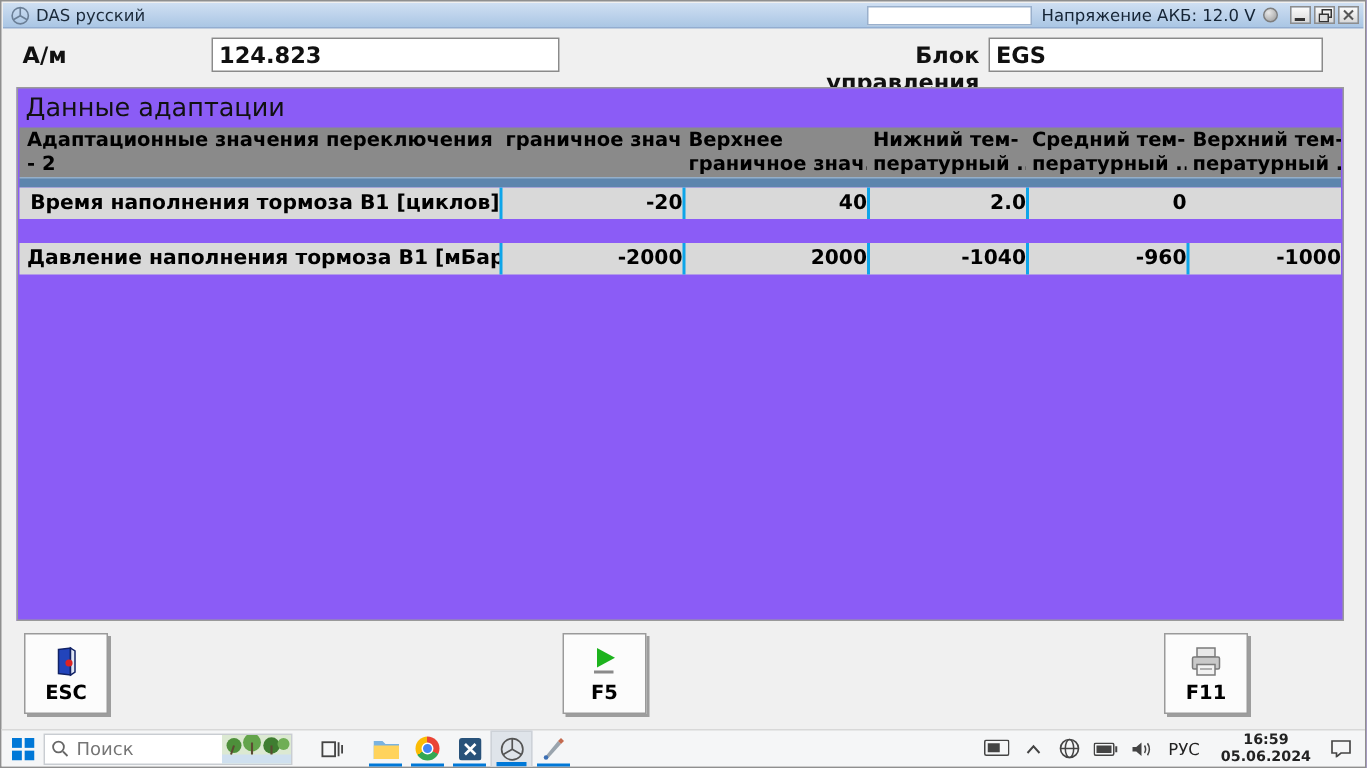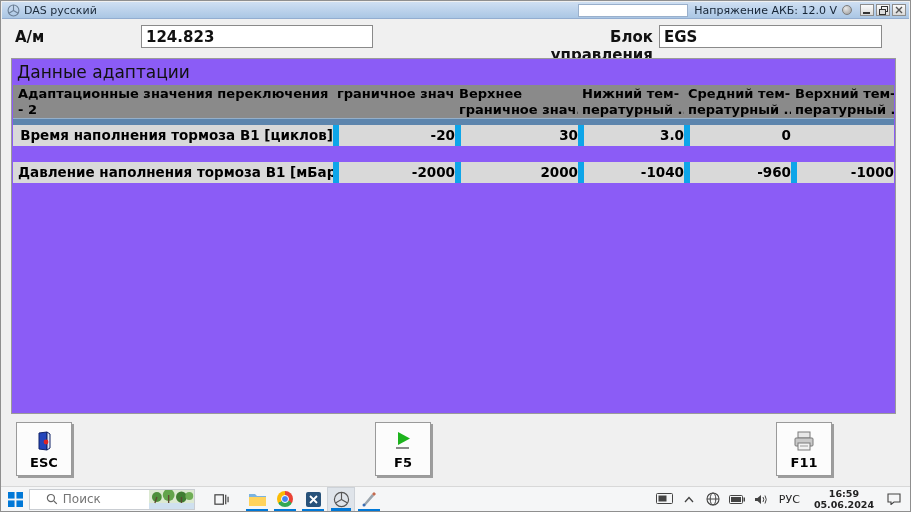--- a/index.html
+++ b/index.html
@@ -62,21 +62,21 @@
   .th span { display: block; }
   .c1 { width: 320px; padding-left: 5px; }
   .c2 { width: 122px; padding-left: 4px; }
   .c3 { width: 123px; padding-left: 4px; }
   .c4 { width: 106px; padding-left: 4px; }
   .c5 { width: 107px; padding-left: 4px; }
   .c6 { width: 103px; padding-left: 4px; }
   .selstrip { height: 7px; background: #5d85ad; border-top: 1px solid #94afca; }
   .trow { display: flex; align-items: center; height: 21px; background: #d9d9d9; margin-bottom: 16px; text-align: right; }
   .td { font-size: 13.5px; font-weight: bold; color: #000; white-space: nowrap; overflow: hidden; height: 100%; line-height: 21px; }
-  .trow .td + .td { border-left: 6px solid #0ea5e9; }
+  .trow .td + .td { border-left: 2px solid #0ea5e9; }
   
   .fkeys { position: absolute; left: 0; top: 421px; width: 756px; height: 58px; }
   .fbtn {
     position: absolute; top: 0; width: 56px; height: 54px;
     background: #fcfcfc; border: 1px solid #9a9a9a;
     box-shadow: 2px 2px 0 rgba(90,90,90,.55);
     display: flex; flex-direction: column; align-items: center; justify-content: space-between;
     padding: 8px 2px 5px; cursor: pointer;
   }
   .fbtn .flab { font-size: 13px; font-weight: bold; color: #000; }
@@ -85,21 +85,21 @@
   
   .taskbar {
     position: absolute; left: 0; bottom: 0; width: 911px; height: 25px;
     background: #f5f6f7; border-top: 1px solid #d8d8d8;
     display: flex; align-items: center;
   }
   .tb-item { display: flex; align-items: center; justify-content: center; height: 25px; position: relative; }
   .start { width: 28px; }
   .searchbox {
     width: 166px; height: 21px; background: #fff; border: 1px solid #c9cdd2;
-    display: flex; align-items: center; padding-left: 16px; overflow: hidden;
+    display: flex; align-items: center; padding-left: 4px; overflow: hidden;
   }
   .searchbox input {
     border: none; outline: none; width: 86px; font-size: 12px;
     color: #5a5a5a; background: transparent;
     font-family: "DejaVu Sans", sans-serif;
   }
   .search-img { width: 46px; height: 21px; margin-left: auto; }
   .appico { width: 28px; }
   .appico.running::after {
     content: ""; position: absolute; left: 3px; right: 3px; bottom: 0;
@@ -177,22 +177,22 @@
         <span>Верхний тем-</span>
         <span>пературный ...</span>
       </div>
     </div>
 
     <div class="selstrip"></div>
 
     <div class="trow">
       <div class="td c1">Время наполнения тормоза В1 [циклов]</div>
       <div class="td c2">-20</div>
-      <div class="td c3">30</div>
-      <div class="td c4">3.0</div>
+      <div class="td c3">40</div>
+      <div class="td c4">2.0</div>
       <div class="td c5">0</div>
     </div>
 
     <div class="trow">
       <div class="td c1">Давление наполнения тормоза В1 [мБар]:</div>
       <div class="td c2">-2000</div>
       <div class="td c3">2000</div>
       <div class="td c4">-1040</div>
       <div class="td c5">-960</div>
       <div class="td c6">-1000</div>

